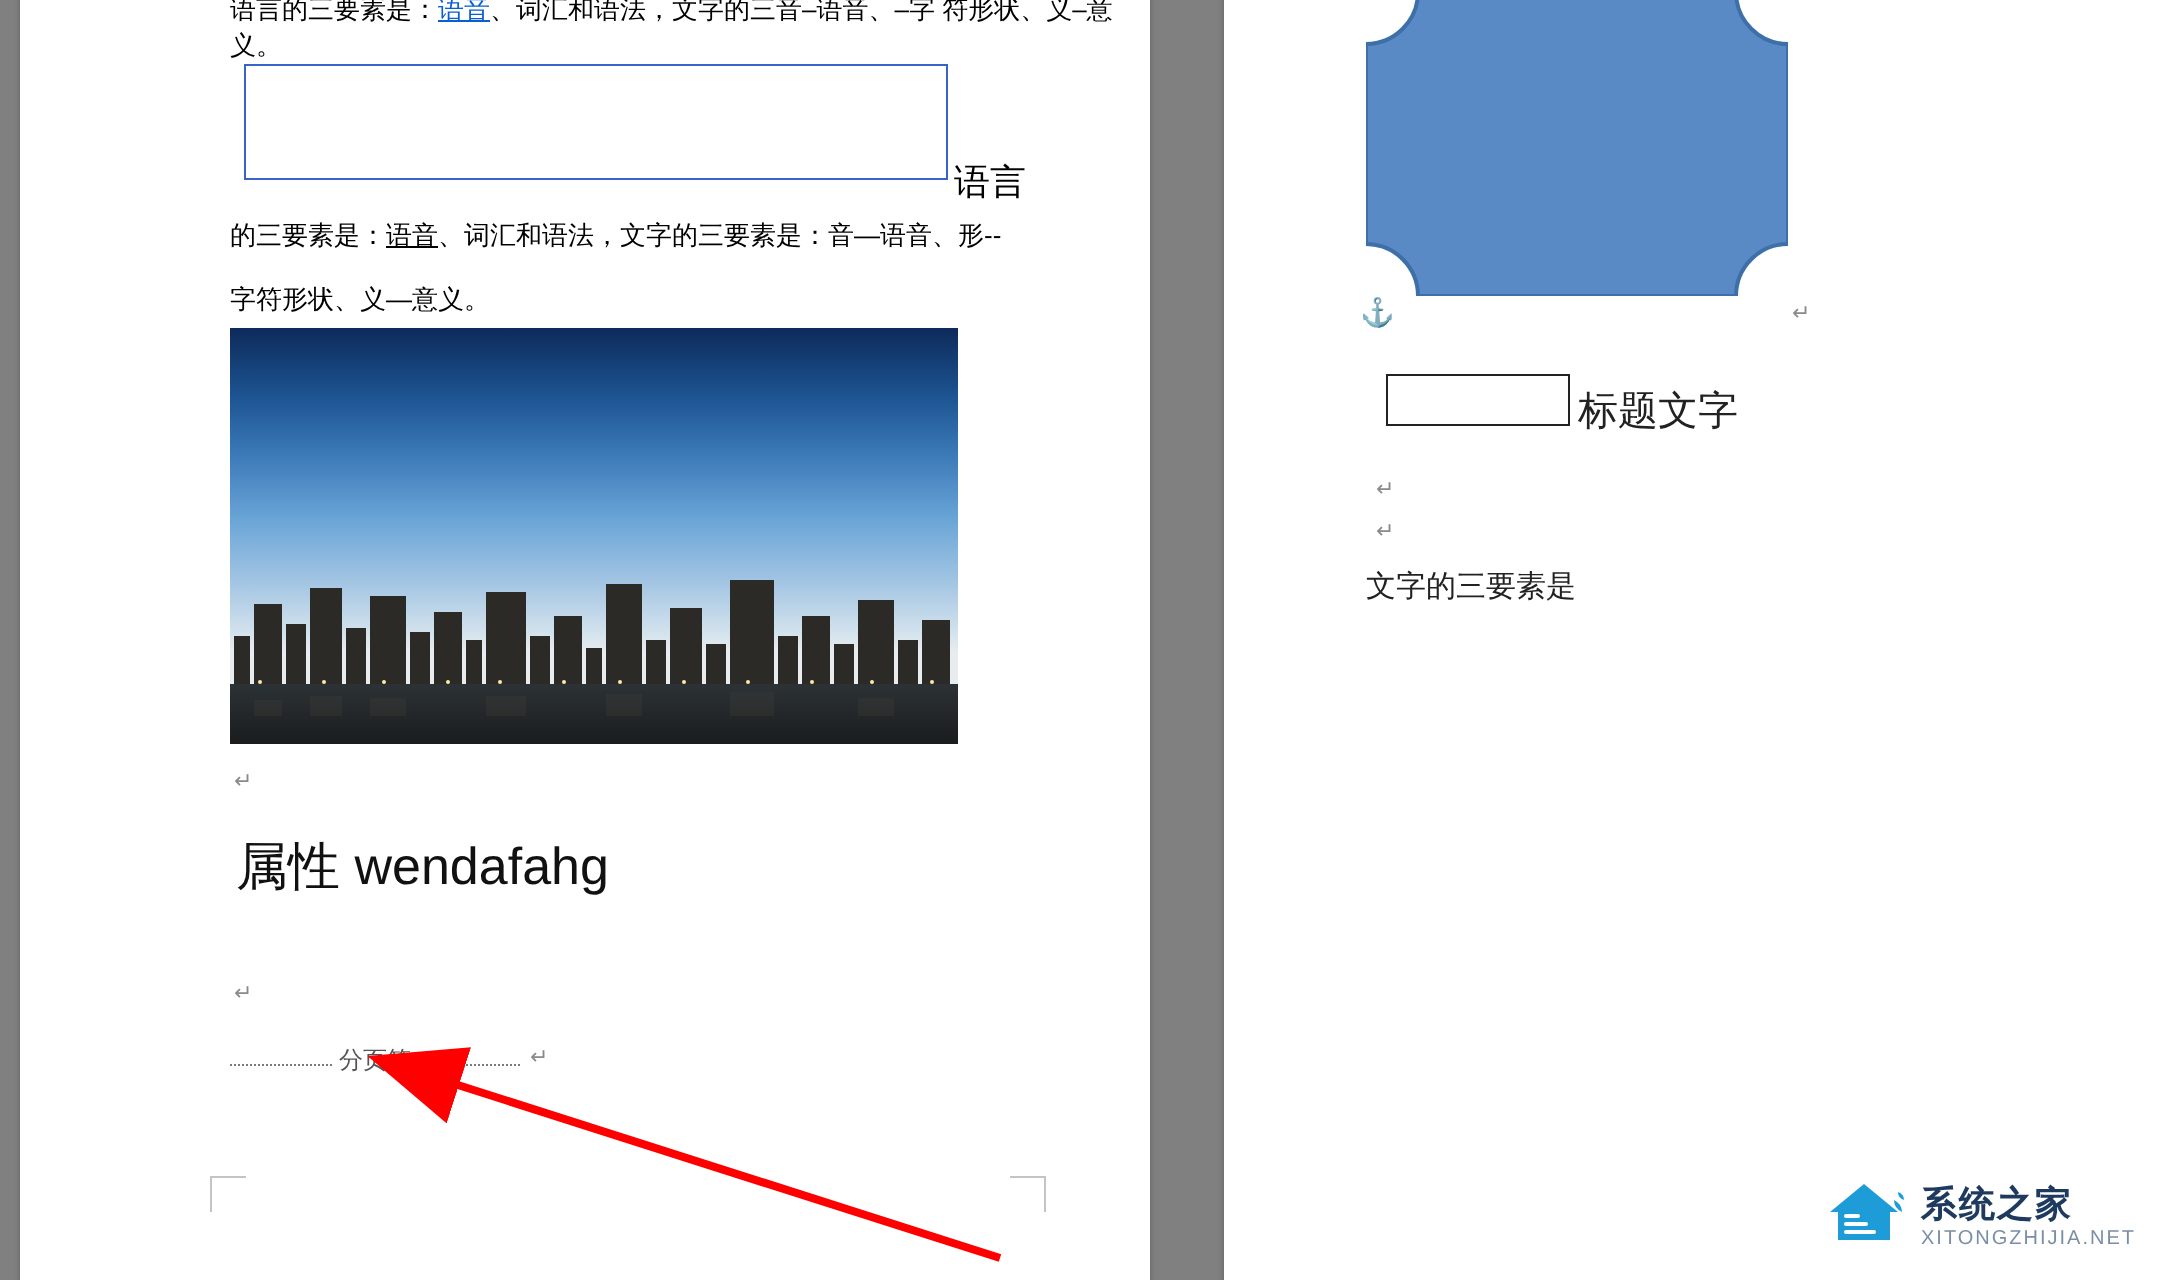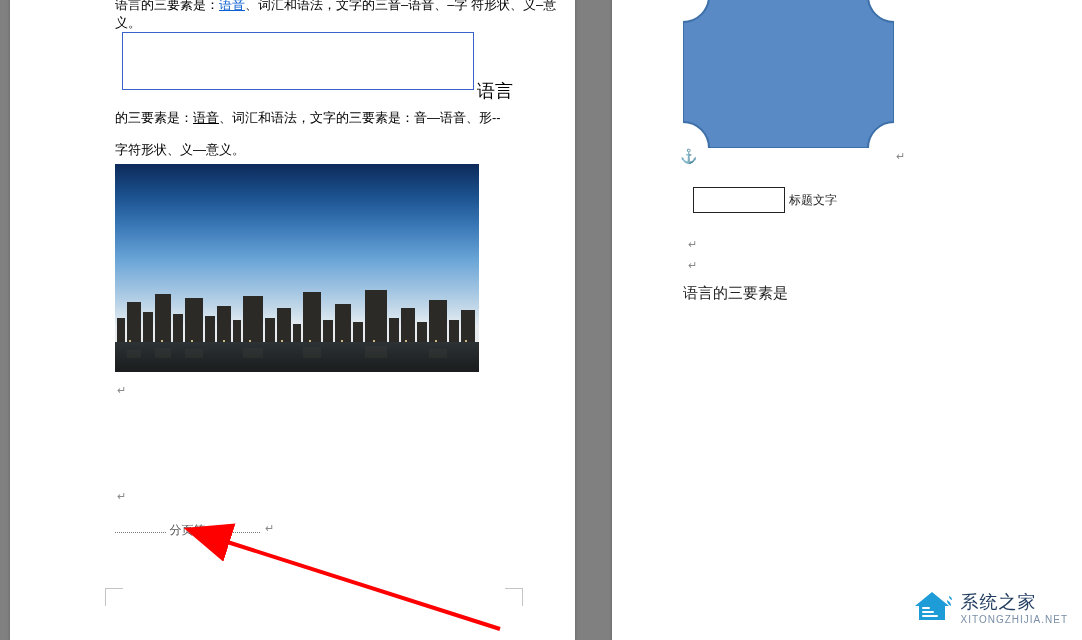--- a/index.html
+++ b/index.html
@@ -58,34 +58,34 @@
   .corner.br { left: 495px; top: 592px; transform: scaleY(-1); }
 
   
   .shape-banner { position:absolute; left: 683px; top: -4px; width: 211px; height: 152px; }
   .shape-banner svg { width: 100%; height: 100%; display:block; }
   .anchor { position:absolute; font-size:14px; color:#6a6a6a; }
   .anchor1 { left: 680px; top: 148px; }
   .pm-r1 { position:absolute; left: 896px; top: 150px; font-size:11px; color:#8a8a8a; }
 
   .textbox2 { position:absolute; left: 693px; top: 187px; width: 92px; height: 26px; border:1px solid #222; }
-  .caption { position:absolute; left: 789px; top: 192px; font-size: 12px; color:#222; }
+  .caption { position:absolute; left: 789px; top: 192px; font-size: 20px; color:#222; }
 
   .pm-r2 { position:absolute; left: 688px; top: 238px; font-size:11px; color:#8a8a8a; }
   .pm-r3 { position:absolute; left: 688px; top: 259px; font-size:11px; color:#8a8a8a; }
   .amount { position:absolute; left: 683px; top: 284px; font-size:15px; color:#222; }
 
   
   .arrow { position:absolute; left: 200px; top: 529px; width: 310px; height: 110px; pointer-events:none; }
   .arrow svg { width:100%; height:100%; overflow:visible; }
 
   
   .watermark { position:absolute; right: 14px; bottom: 14px; display:flex; align-items:center; gap:8px; }
   .wm-icon svg { display:block; }
-  .wm-text .t1 { font-size: 18px; font-weight: normal; color:#1f3a5f; letter-spacing:1px; }
+  .wm-text .t1 { font-size: 18px; font-weight: bold; color:#1f3a5f; letter-spacing:1px; }
   .wm-text .t2 { font-size: 10px; color:#7a8fa6; letter-spacing:1px; }
 </style>
 </head>
 <body>
 
 <div class="canvas">
 
   <div class="page page-left">
     <div class="para1">
       <span>语言的三要素是：</span><span class="hyperlink">语音</span><span>、词汇和语法，文字的三音–语音、–字 符形状、义–意</span><br>
@@ -149,20 +149,21 @@
           <div class="b" style="left:128px;width:20px;height:10px;"></div>
           <div class="b" style="left:188px;width:18px;height:11px;"></div>
           <div class="b" style="left:250px;width:22px;height:12px;"></div>
           <div class="b" style="left:314px;width:18px;height:9px;"></div>
         </div>
       </div>
     </div>
 
     <div class="para-mark mark-after-img">↵</div>
 
+    <div class="heading1">属性 wendafahg</div>
 
     <div class="para-mark mark-after-head">↵</div>
 
     <div class="pagebreak">
       <div class="dots"></div>
       <div class="label">分页符</div>
     </div>
     <div class="pb-para">↵</div>
 
     <div class="corner bl"></div>
@@ -185,21 +186,21 @@
     </svg>
   </div>
   <div class="anchor anchor1">⚓</div>
   <div class="pm-r1">↵</div>
 
   <div class="textbox2"></div>
   <div class="caption">标题文字</div>
 
   <div class="pm-r2">↵</div>
   <div class="pm-r3">↵</div>
-  <div class="amount">语言的三要素是</div>
+  <div class="amount">文字的三要素是</div>
 
   <div class="arrow">
     <svg viewBox="0 0 310 110">
       <defs>
         <marker id="ah" markerWidth="14" markerHeight="14" refX="3" refY="5" orient="auto">
           <path d="M0,0 L12,5 L0,10 Z" fill="#ff0000"></path>
         </marker>
       </defs>
       <line x1="300" y1="100" x2="18" y2="10" stroke="#ff0000" stroke-width="4" marker-end="url(#ah)"></line>
     </svg>

